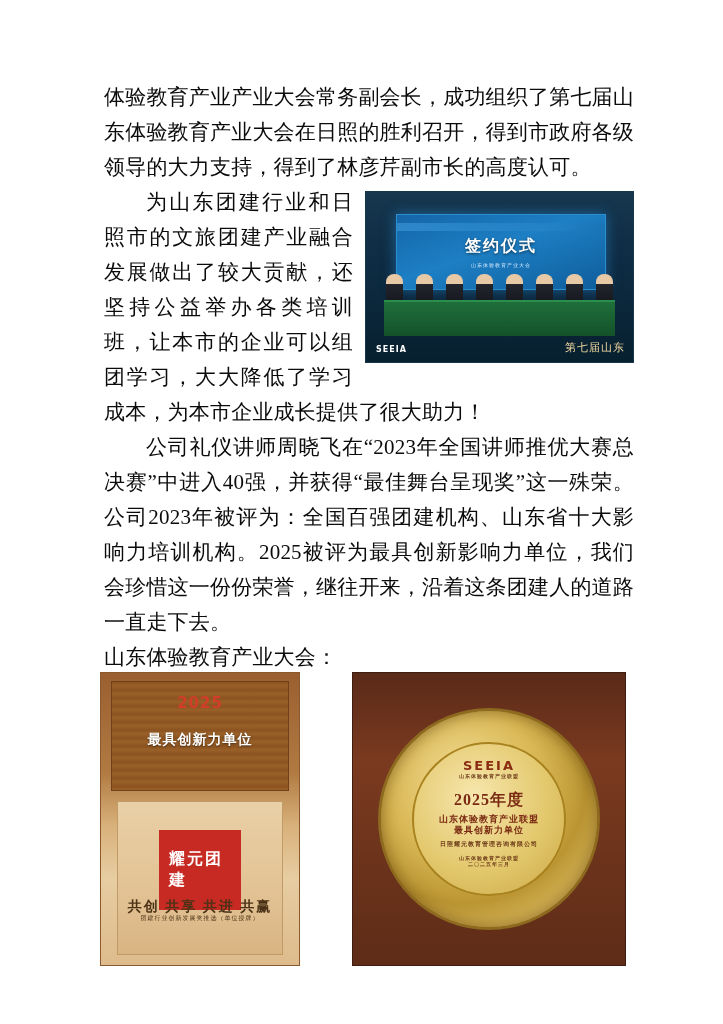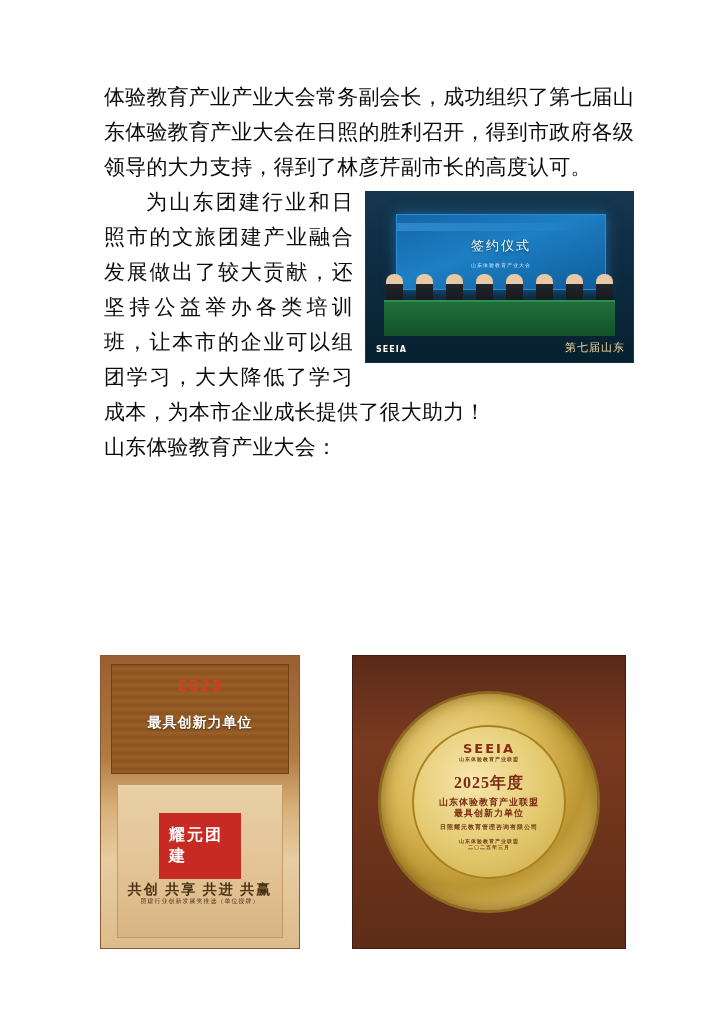--- a/index.html
+++ b/index.html
@@ -66,22 +66,22 @@
     background: linear-gradient(160deg, #1565a8 0%, #1d7fc4 45%, #0f5d9b 100%);
     border: 1px solid #2a8fd0;
     box-shadow: 0 0 12px rgba(40,140,220,0.55);
   }
   .screen-title {
     position: absolute;
     left: 50%;
     top: 42%;
     transform: translate(-50%,-50%);
     font-family: "DejaVu Sans", sans-serif;
-    font-size: 13px;
-    font-weight: normal;
+    font-size: 16px;
+    font-weight: bold;
     color: #ffffff;
     letter-spacing: 2px;
     white-space: nowrap;
     text-shadow: 0 1px 3px rgba(0,0,0,0.6);
   }
   .screen-sub {
     position: absolute;
     left: 50%;
     top: 68%;
     transform: translate(-50%,-50%);
@@ -139,21 +139,21 @@
     bottom: 7px;
     font-size: 11px;
     color: #f3d9a0;
     letter-spacing: 1px;
   }
 
   
   .bottom-images {
     position: absolute;
     left: 0;
-    top: 655px;
+    top: 672px;
     width: 723px;
     height: 310px;
   }
   .plaque-left {
     position: absolute;
     left: 100px;
     top: 0px;
     width: 198px;
     height: 292px;
     background: linear-gradient(180deg, #9a5f30 0%, #b07a42 34%, #d8b079 52%, #e7cda2 70%, #ddbb8c 100%);
@@ -202,21 +202,21 @@
   .red-box {
     position: absolute;
     left: 50%;
     top: 28px;
     transform: translateX(-50%);
     background: #c62a22;
     color: #ffffff;
     font-size: 16px;
     font-weight: bold;
     letter-spacing: 2px;
-    padding: 12px 10px;
+    padding: 19px 10px;
   }
   .panel-line {
     position: absolute;
     left: 0; right: 0;
     text-align: center;
     color: #4a3216;
   }
   .panel-line.l1 { top: 96px; font-size: 14px; letter-spacing: 2px; font-weight: bold; }
   .panel-line.l2 { top: 112px; font-size: 6px; letter-spacing: 1px; }
 
@@ -297,20 +297,21 @@
           <span class="person"></span>
           <span class="person"></span>
         </div>
         <div class="table-row"></div>
         <div class="logo-mark">SEEIA</div>
         <div class="photo-caption-r">第七届山东</div>
       </div>
       <p class="indent">为山东团建行业和日照市的文旅团建产业融合发展做出了较大贡献，还坚持公益举办各类培训班，让本市的企业可以组团学习，大大降低了学习成本，为本市企业成长提供了很大助力！</p>
     </div>
 
+    <p class="indent">公司礼仪讲师周晓飞在“2023年全国讲师推优大赛总决赛”中进入40强，并获得“最佳舞台呈现奖”这一殊荣。公司2023年被评为：全国百强团建机构、山东省十大影响力培训机构。2025被评为最具创新影响力单位，我们会珍惜这一份份荣誉，继往开来，沿着这条团建人的道路一直走下去。</p>
     <p>山东体验教育产业大会：</p>
   </div>
 
   <div class="bottom-images">
 
     <div class="plaque-left">
       <div class="wood-top">
         <div class="year-stamp">2025</div>
       </div>
       <div class="top-text">最具创新力单位</div>

